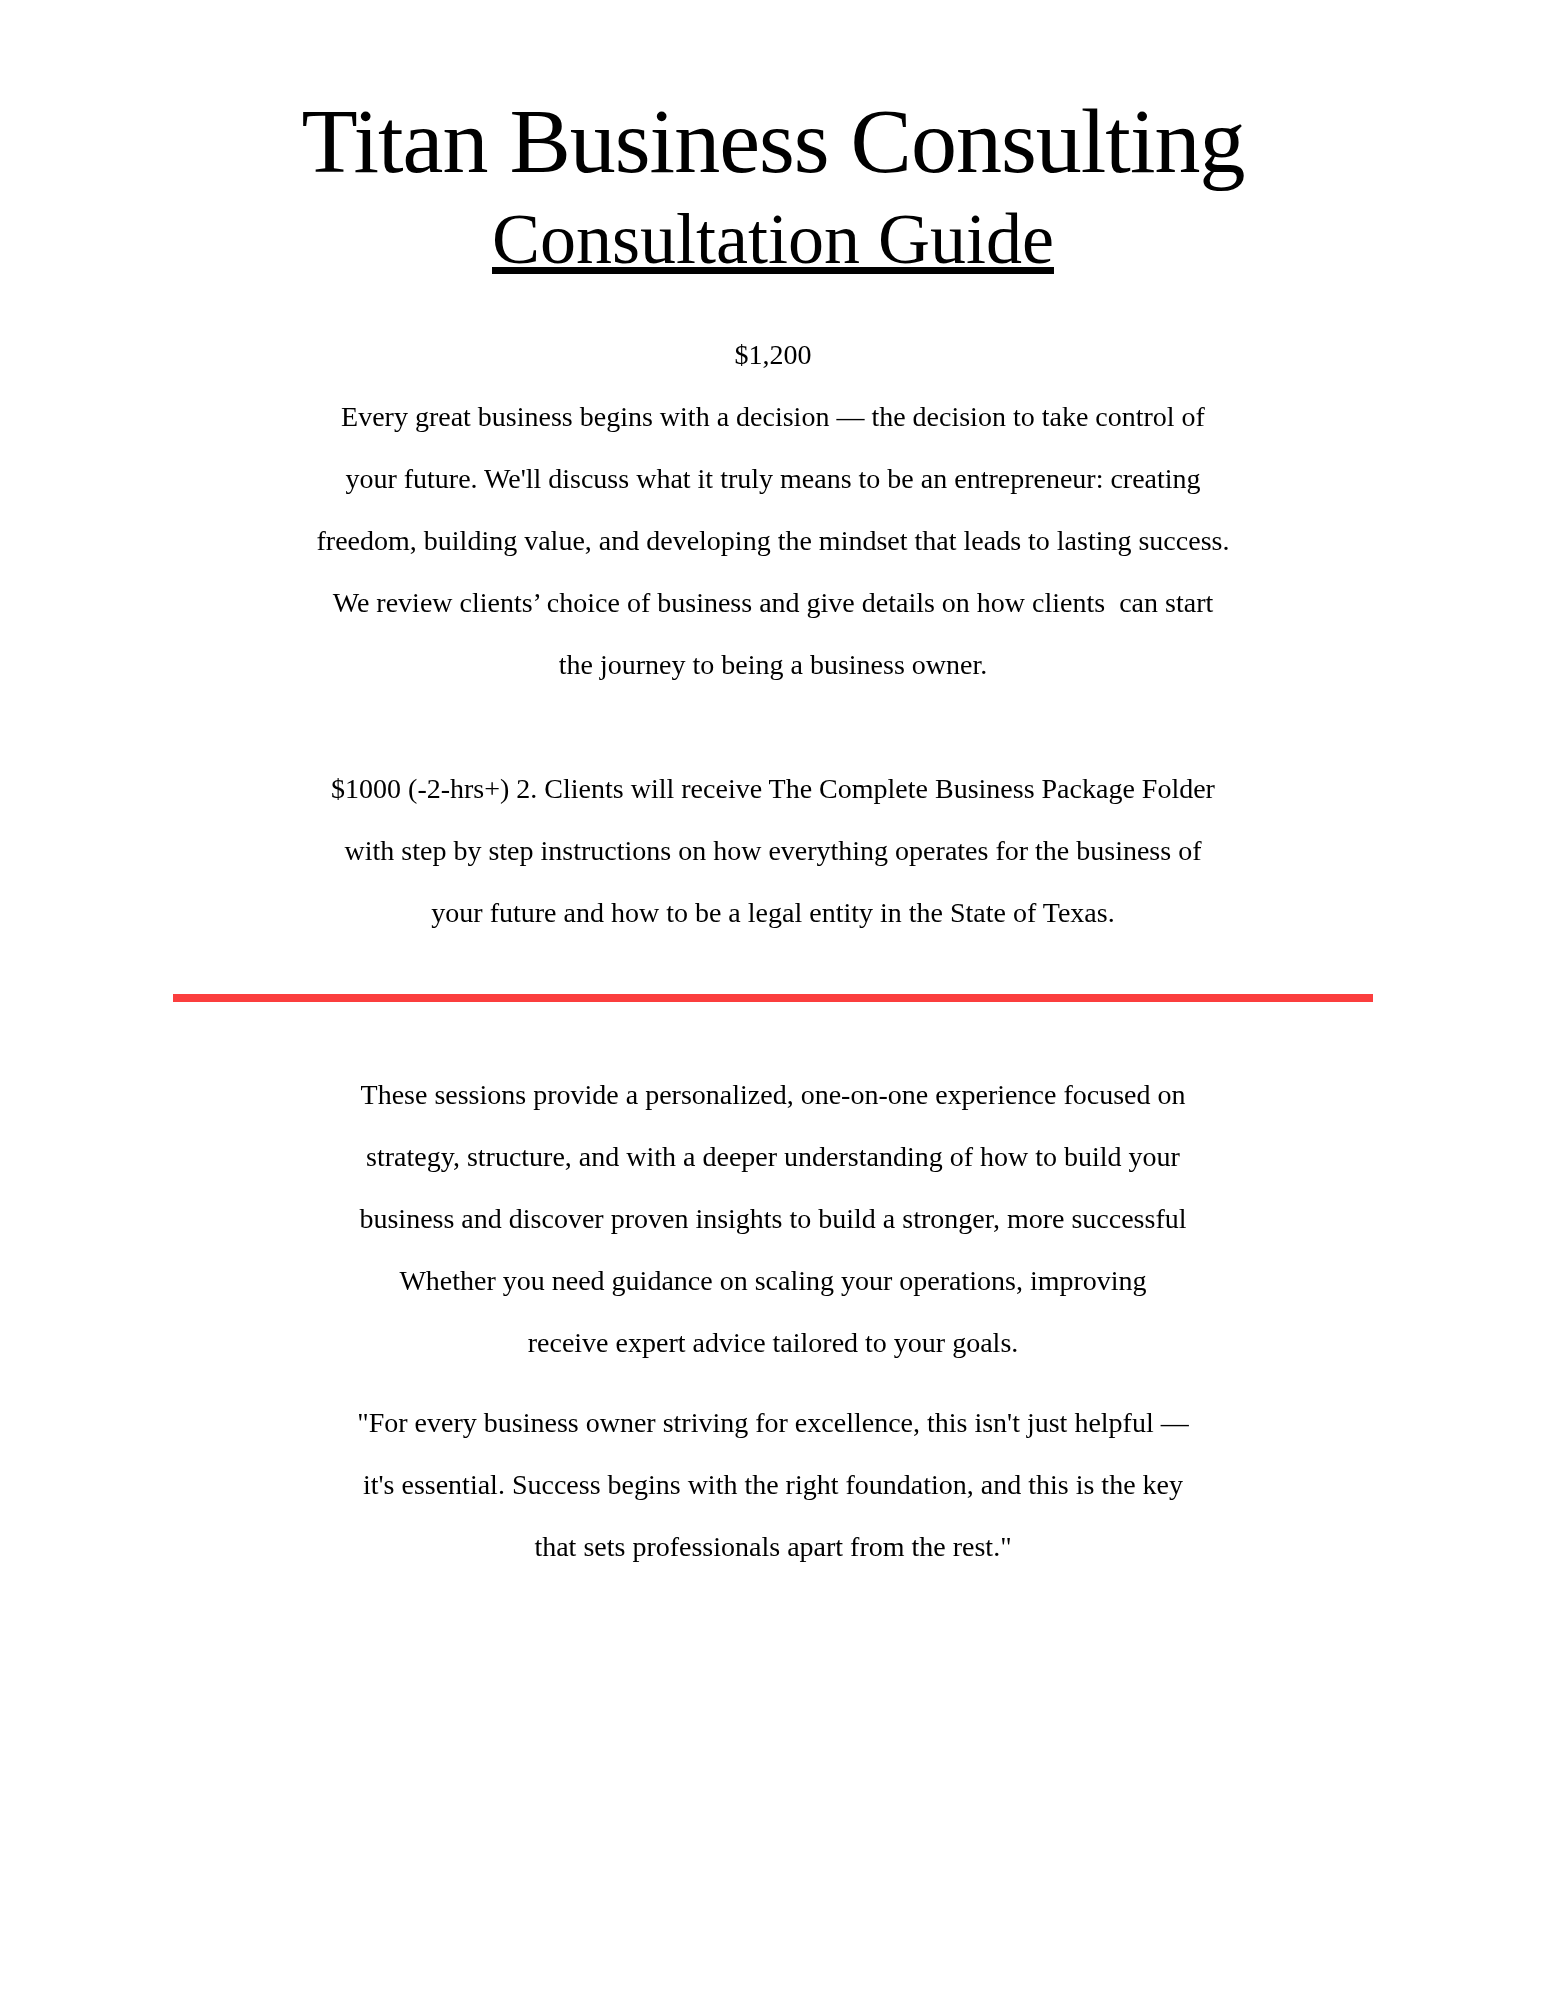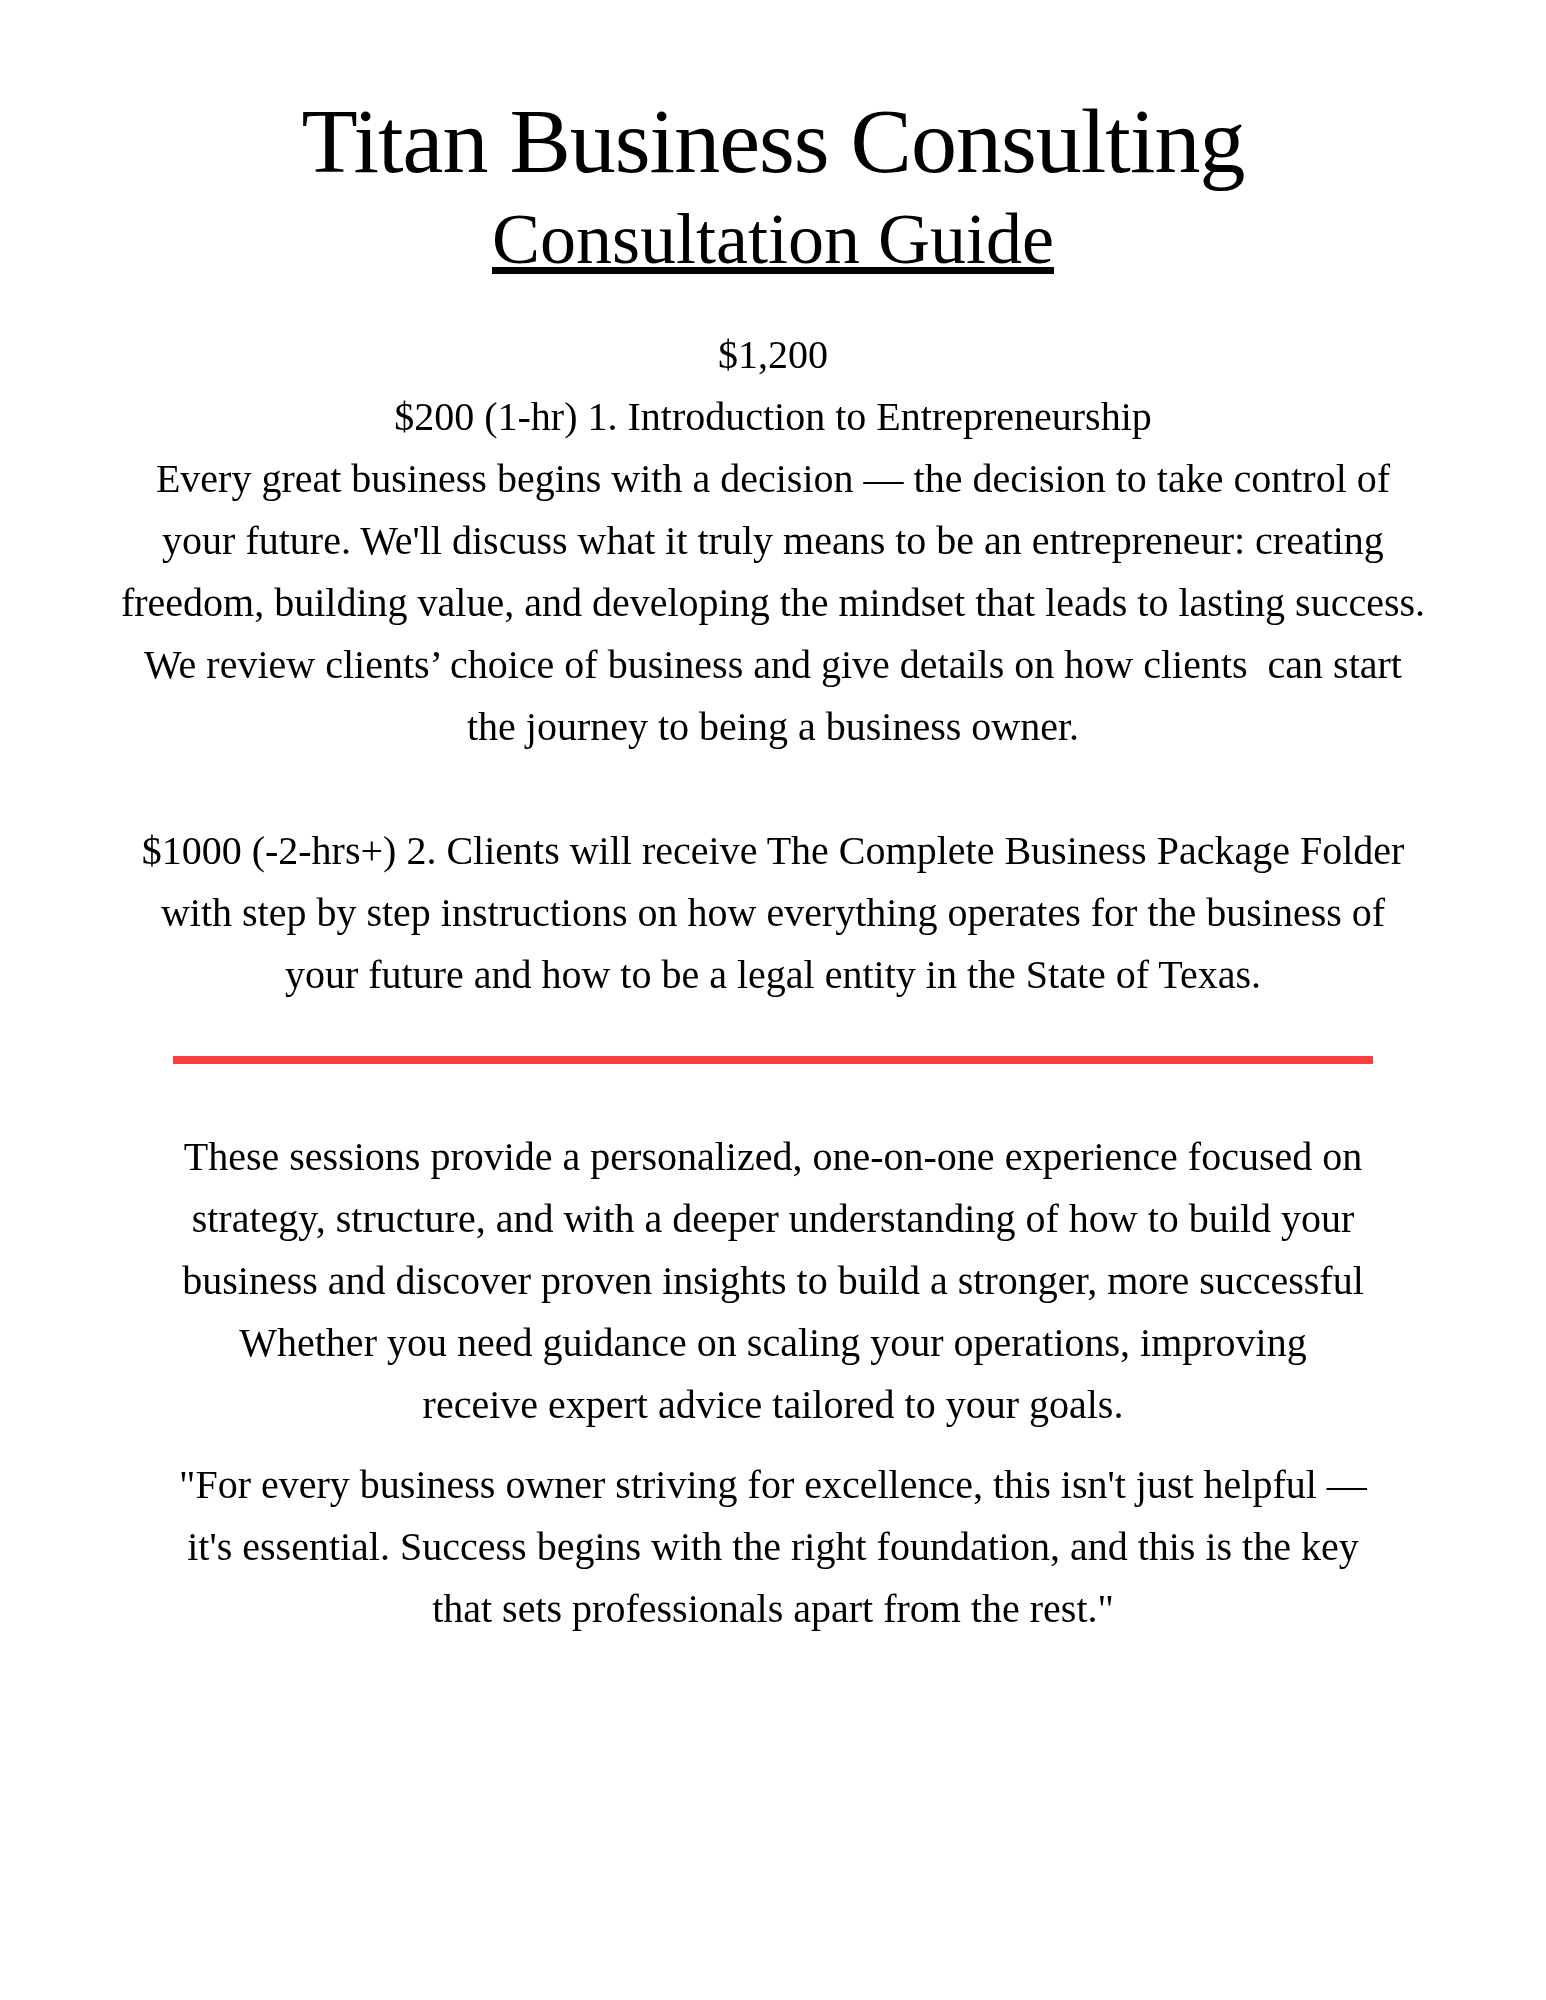--- a/index.html
+++ b/index.html
@@ -33,21 +33,21 @@
     font-size: 72px;
     line-height: 86px;
     font-weight: 400;
     text-decoration: underline;
   }
   .block {
     margin: 0;
   }
   .line {
     margin: 0;
-    font-size: 40px;
+    font-size: 28px;
     line-height: 62px;
     white-space: pre;   
   }
   .price-block {
     margin-top: 42px;
   }
   .gap-top {
     margin-top: 62px;
   }
   .divider {
@@ -66,21 +66,20 @@
 <body>
 
 <main class="page">
 
   <h1 class="title">Titan Business Consulting</h1>
 
   <h2 class="subtitle">Consultation Guide</h2>
 
   <section class="block price-block">
     <p class="line">$1,200</p>
-    <p class="line">$200 (1-hr) 1. Introduction to Entrepreneurship</p>
     <p class="line">Every great business begins with a decision — the decision to take control of</p>
     <p class="line">your future. We'll discuss what it truly means to be an entrepreneur: creating</p>
     <p class="line">freedom, building value, and developing the mindset that leads to lasting success.</p>
     <p class="line">We review clients’ choice of business and give details on how clients  can start</p>
     <p class="line">the journey to being a business owner.</p>
   </section>
 
   <section class="block gap-top">
     <p class="line">$1000 (-2-hrs+) 2. Clients will receive The Complete Business Package Folder</p>
     <p class="line">with step by step instructions on how everything operates for the business of</p>

